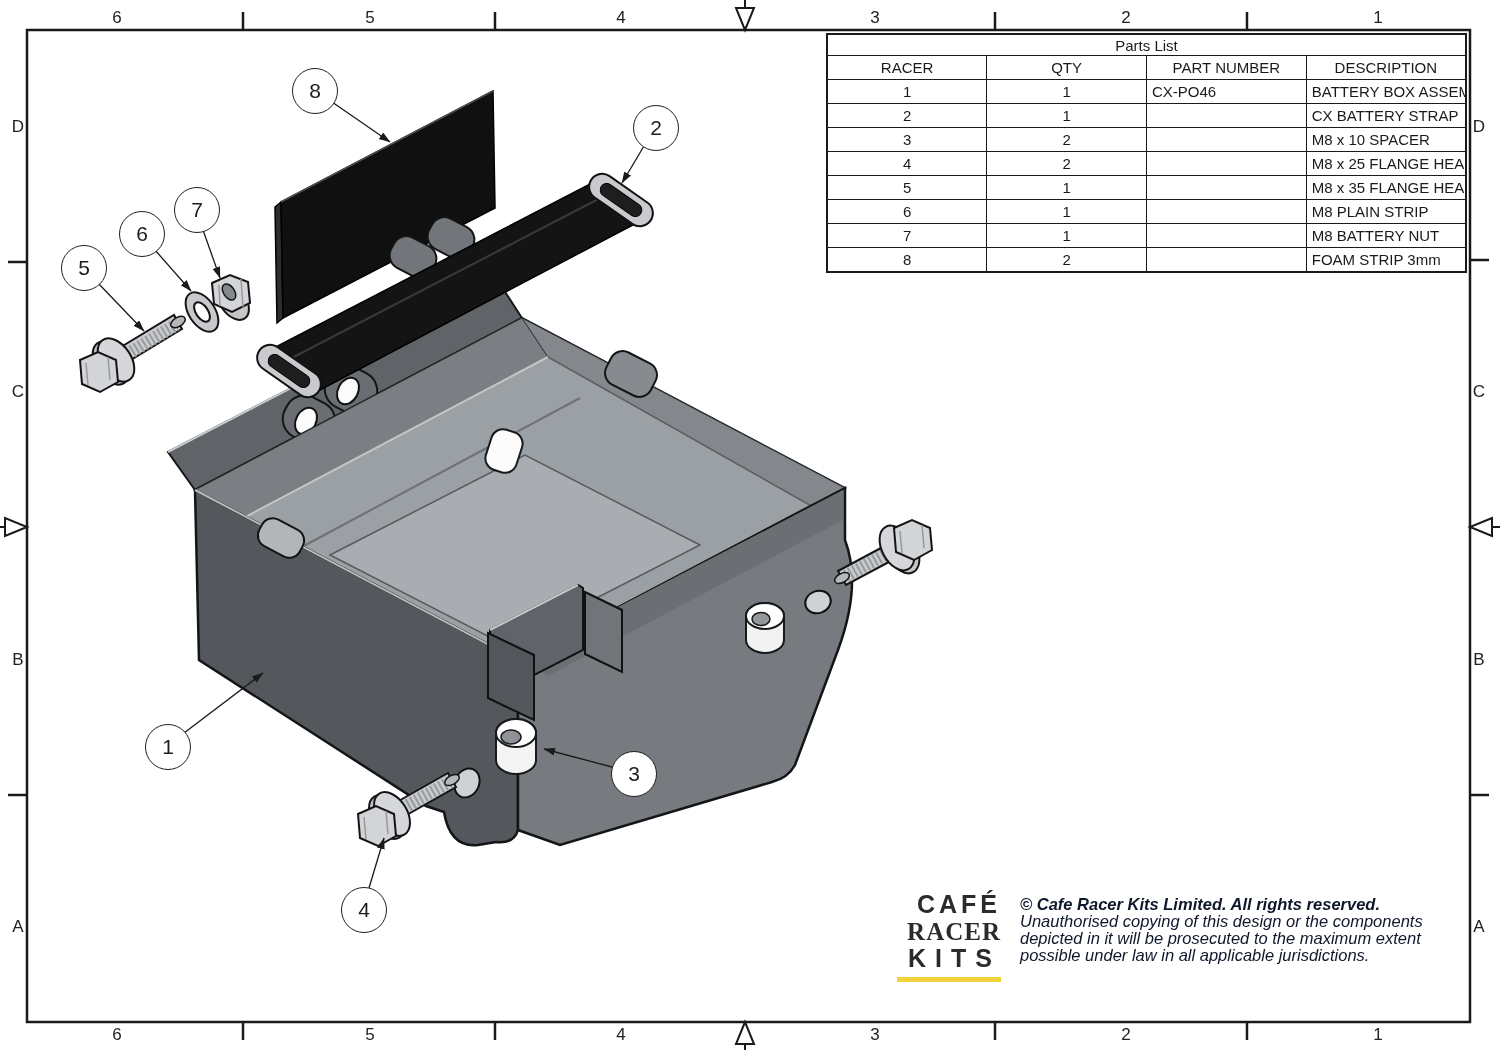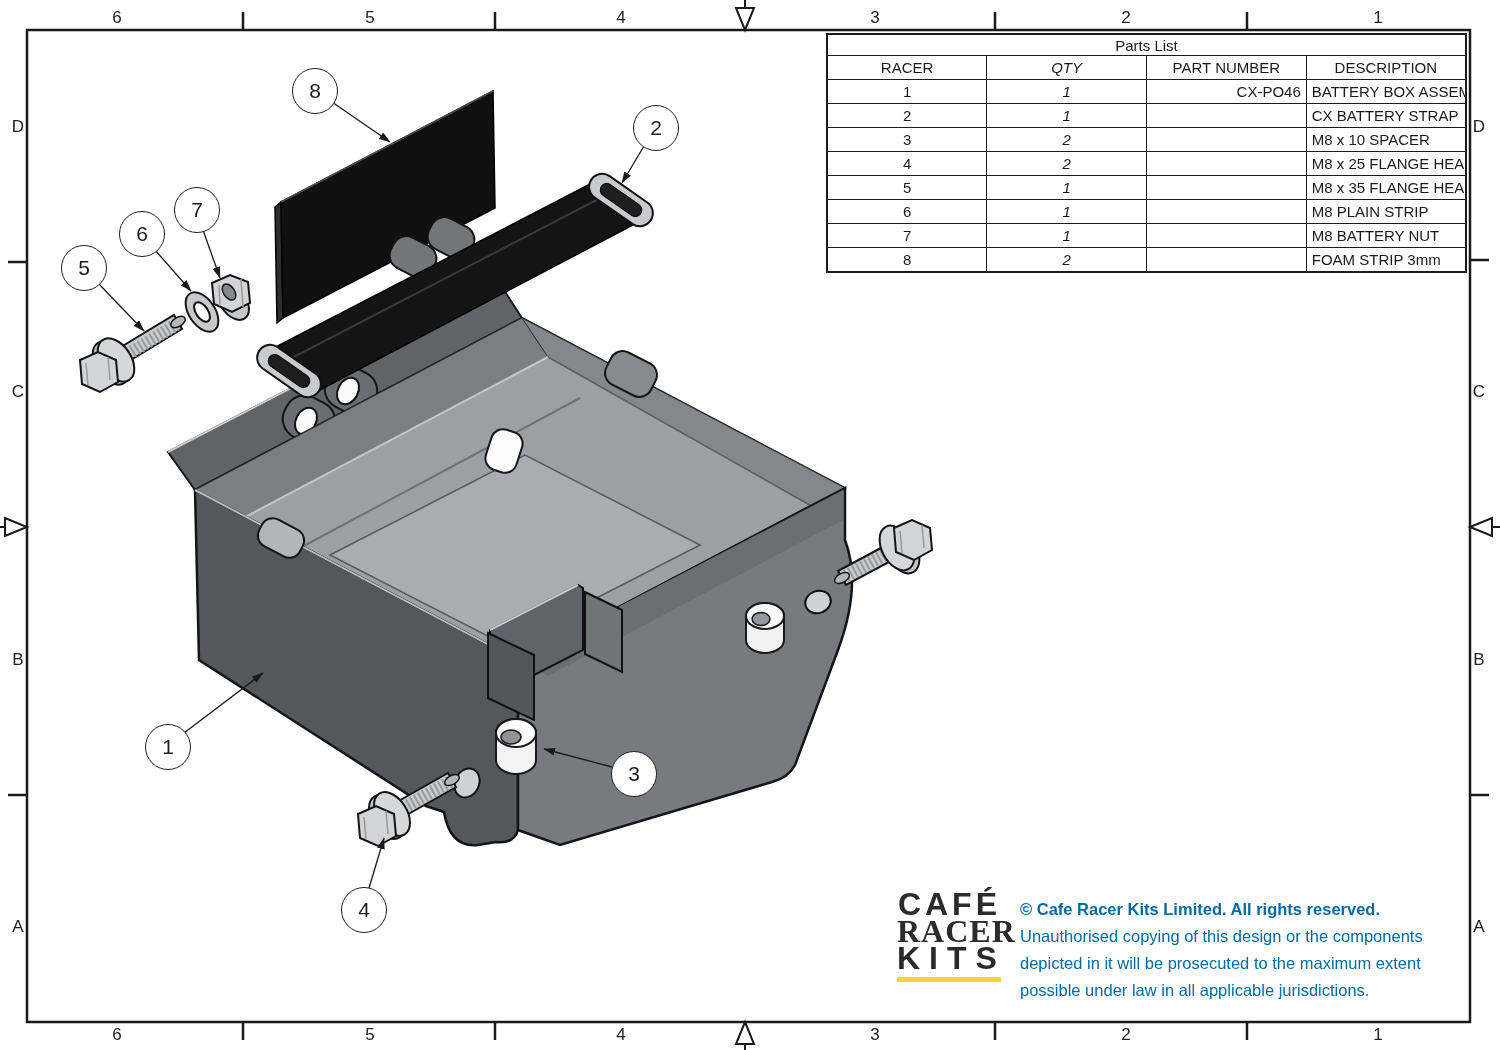--- a/index.html
+++ b/index.html
@@ -11,40 +11,40 @@
   .zlabel{position:absolute;font-size:17px;color:#222;transform:translate(-50%,-50%);}
 
   
   .plist{position:absolute;left:826px;top:33px;width:641px;border-collapse:collapse;
          border:2px solid #1a1a1a;font-size:15px;table-layout:fixed;}
   .plist td,.plist th{border:1px solid #1a1a1a;padding:0 5px;height:23px;font-weight:400;
          overflow:hidden;white-space:nowrap;}
   .plist .title{height:20px;text-align:center;}
   .plist .hdr{text-align:center;}
   .c-item{width:88px;text-align:center;}
-  .c-qty{width:86px;text-align:center;font-style:italic;}
-  .c-part{width:192px;text-align:right;}
+  .c-qty{width:86px;text-align:center;}
+  .c-part{width:192px;text-align:left;}
   .c-desc{width:263px;text-align:left;}
 
   
   .balloon{position:absolute;width:44px;height:44px;border:1.6px solid #1f1f1f;border-radius:50%;
            background:#fff;display:flex;align-items:center;justify-content:center;
            font-size:21px;color:#1c1c1c;}
 
   
   .logo{position:absolute;left:897px;top:891px;width:104px;text-align:right;
-        font-weight:700;font-size:32px;line-height:27px;color:#2b2b2b;}
+        font-weight:700;font-size:25px;line-height:27px;color:#2b2b2b;}
   .logo .l1{letter-spacing:4px;}
   .logo .l2{letter-spacing:1px;font-family:Liberation Serif, serif;}
   .logo .l3{letter-spacing:9px;text-align:right;}
   .logo-bar{height:5px;margin-top:5px;}
 
   
   .copy{position:absolute;left:1020px;top:896px;width:418px;font-size:16.5px;
-        line-height:27px;color:#0369a1;}
+        line-height:17px;color:#0f172a;font-style:italic;}
   .copy .b{font-weight:700;}
 </style>
 </head>
 <body>
 
 <div class="page">
 
   <svg class="art" viewBox="0 0 1500 1050">
     <defs>
       <marker id="arr" markerWidth="10" markerHeight="8" refX="8.5" refY="3" orient="auto">

